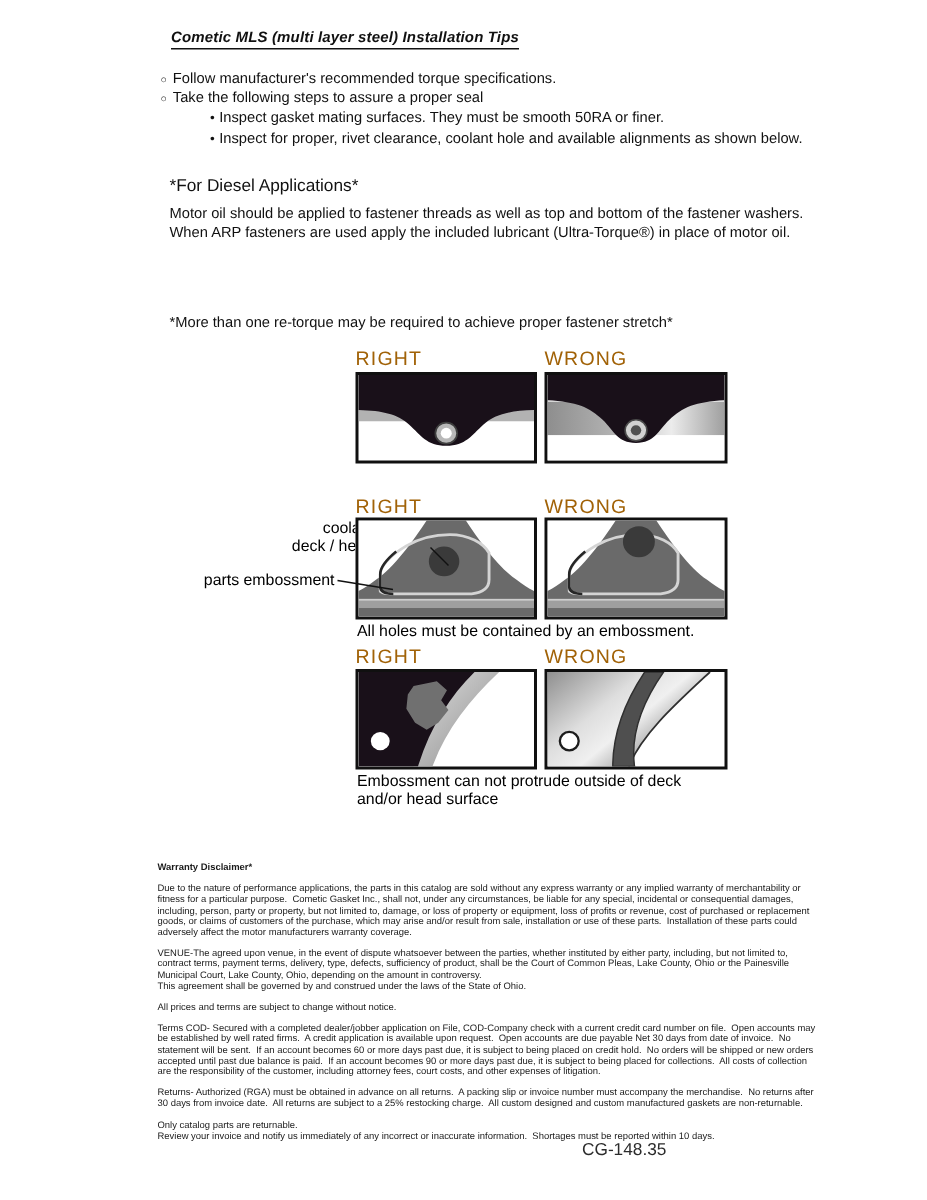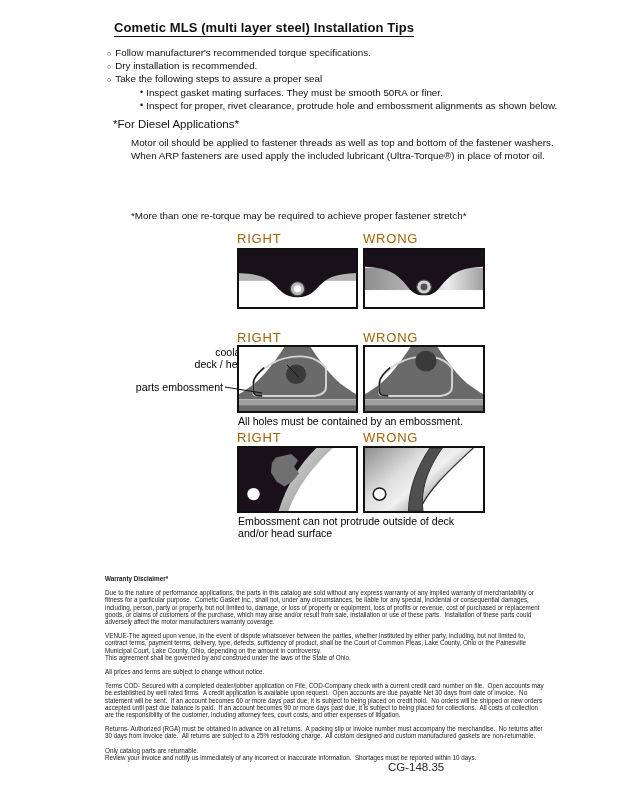--- a/index.html
+++ b/index.html
@@ -1,29 +1,29 @@
 <!DOCTYPE html>
 <html><head>
 <meta charset="utf-8">
 <style>
   html,body{margin:0;padding:0;background:#ffffff;}
   .page{position:relative;width:618px;height:800px;background:#ffffff;
         font-family:"Liberation Sans",sans-serif;color:#111;overflow:hidden;}
 
-  .title{position:absolute;left:114px;top:20px;font-size:13px;font-weight:bold;
-         border-bottom:1.6px solid #111;padding-bottom:1px;letter-spacing:.1px;}
+  .title{position:absolute;left:114px;top:20px;font-size:10px;font-weight:bold;
+         border-bottom:1.6px solid #111;padding-bottom:1px;letter-spacing:.1px;font-style:italic;}
 
   .tips{position:absolute;left:107px;top:46px;font-size:9.8px;line-height:13.2px;}
   .tip{display:flex;}
   .ob{font-size:7px;margin-right:4px;position:relative;top:1px;}
   .fb{font-size:9px;margin-right:3px;position:relative;top:0px;}
   .sub{margin-left:33px;}
 
   .h2{position:absolute;left:113px;top:118px;font-size:11.5px;font-weight:normal;}
-  .para{position:absolute;left:113px;font-size:9.8px;line-height:12.6px;white-space:pre;margin-left:18px;}
+  .para{position:absolute;left:113px;font-size:9.8px;line-height:12.6px;white-space:pre;}
   #p1{top:137px;} #p2{top:168px;} #p3{top:210px;}
 
   .dlabel{position:absolute;width:121px;text-align:left;font-size:13px;
           letter-spacing:.8px;color:#a16207;}
   .dbox{position:absolute;border:2px solid #101010;background:#fff;box-sizing:border-box;}
   .dbox svg{display:block;width:100%;height:100%;}
   .cap{position:absolute;font-size:10.6px;color:#000;line-height:11.6px;white-space:pre;}
   .ann{position:absolute;font-size:10.6px;color:#000;line-height:11.8px;
        text-align:right;white-space:pre;}
   .leader{position:absolute;left:200px;top:340px;pointer-events:none;}
@@ -42,33 +42,29 @@
 
   <div class="title">Cometic MLS (multi layer steel) Installation Tips</div>
 
   <div class="tips">
     <div class="tip">
       <span class="ob">○</span>
       <span>Follow manufacturer's recommended torque specifications.</span>
     </div>
     <div class="tip">
       <span class="ob">○</span>
-      <span>Dry installation is recommended.</span>
-    </div>
-    <div class="tip">
-      <span class="ob">○</span>
       <span>Take the following steps to assure a proper seal</span>
     </div>
     <div class="tip sub">
       <span class="fb">•</span>
       <span>Inspect gasket mating surfaces.  They must be smooth 50RA or finer.</span>
     </div>
     <div class="tip sub">
       <span class="fb">•</span>
-      <span>Inspect for proper, rivet clearance, protrude hole and embossment alignments as shown below.</span>
+      <span>Inspect for proper, rivet clearance, coolant hole and available alignments as shown below.</span>
     </div>
   </div>
 
   <div class="h2">*For Diesel Applications*</div>
   <div class="para" id="p1">Motor oil should be applied to fastener threads as well as top and bottom of the fastener washers.
 When ARP fasteners are used apply the included lubricant (Ultra-Torque®) in place of motor oil.</div>
   <div class="para" id="p3">*More than one re-torque may be required to achieve proper fastener stretch*</div>
 
   <div class="dlabel" style="left:237px;top:231px">RIGHT</div>
   <div class="dlabel" style="left:363px;top:231px">WRONG</div>

